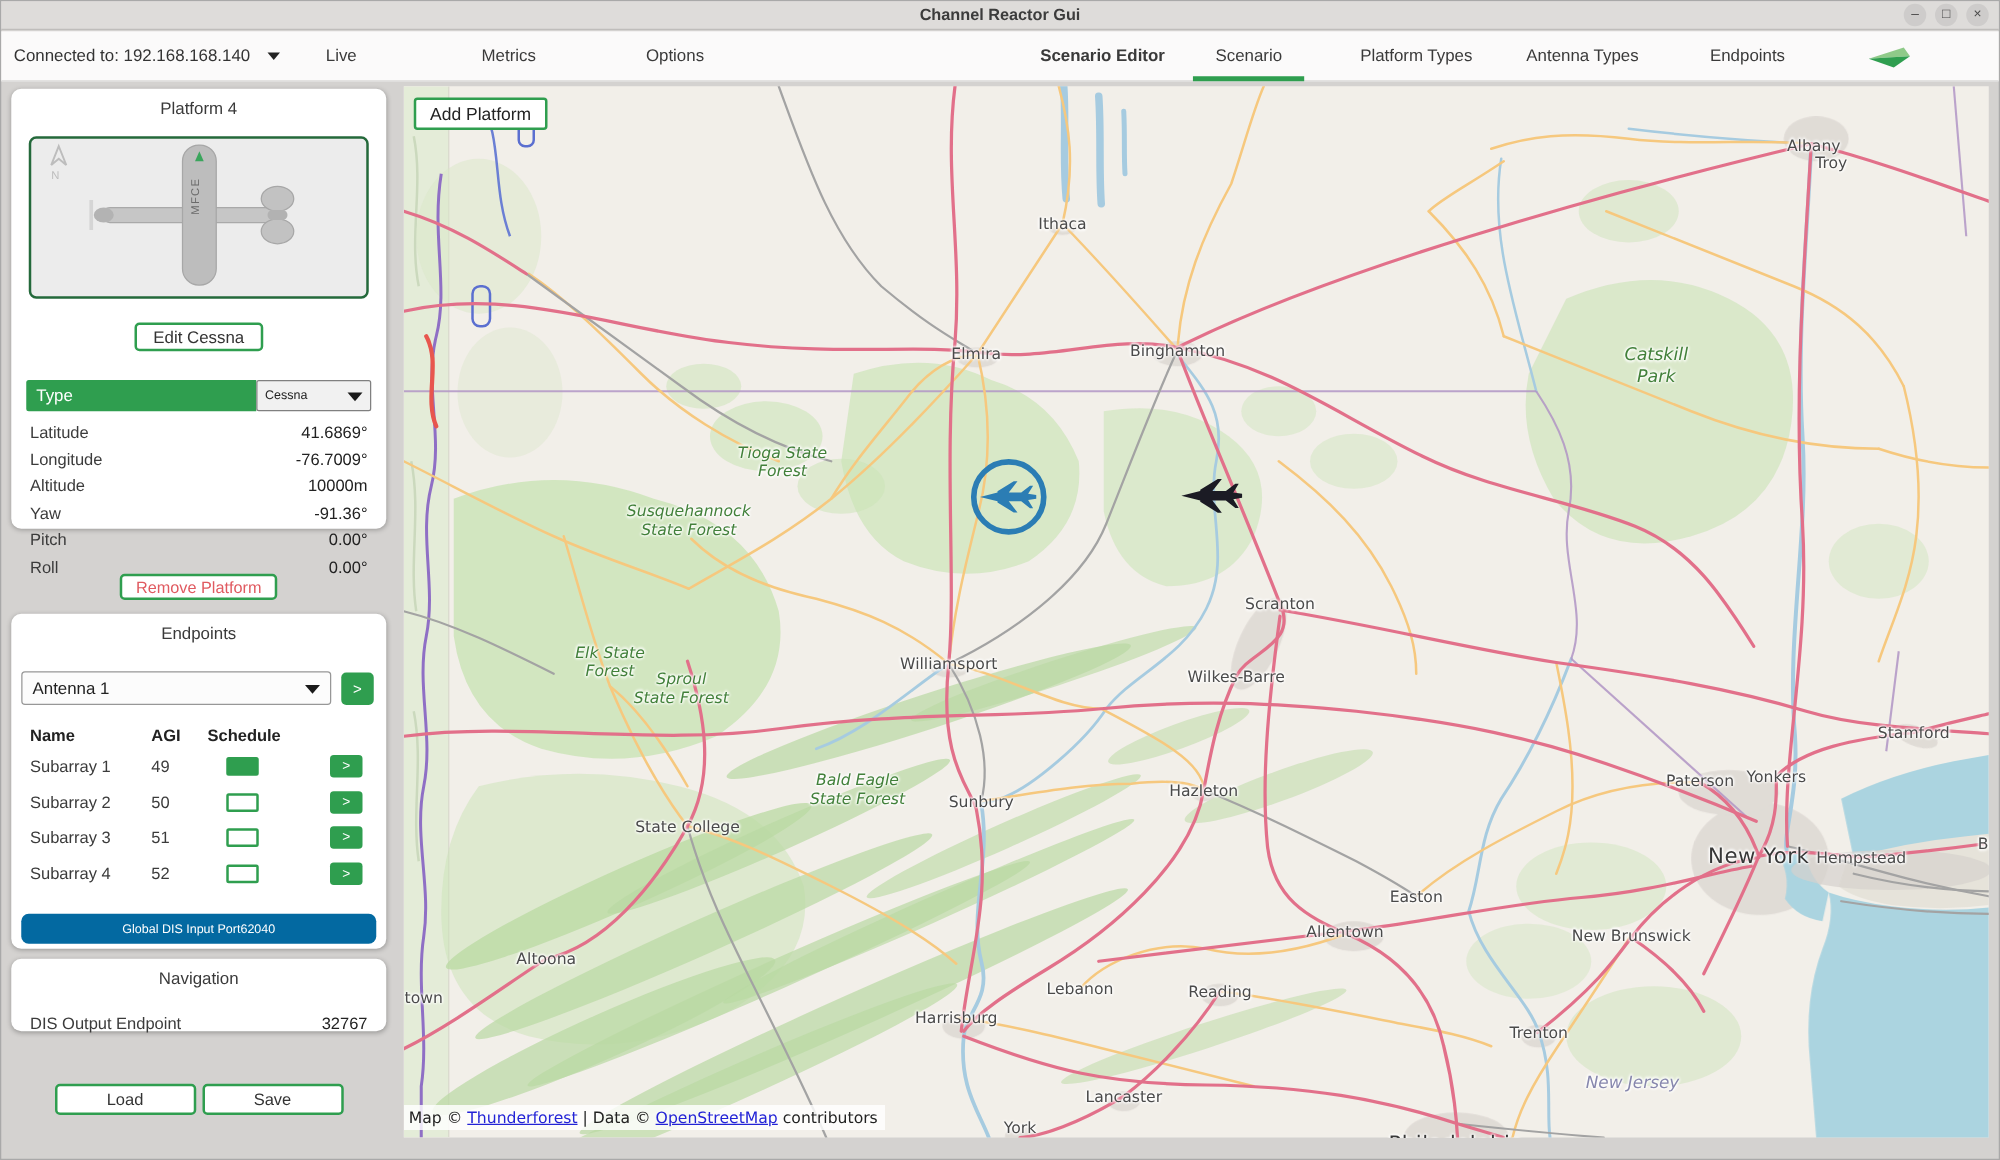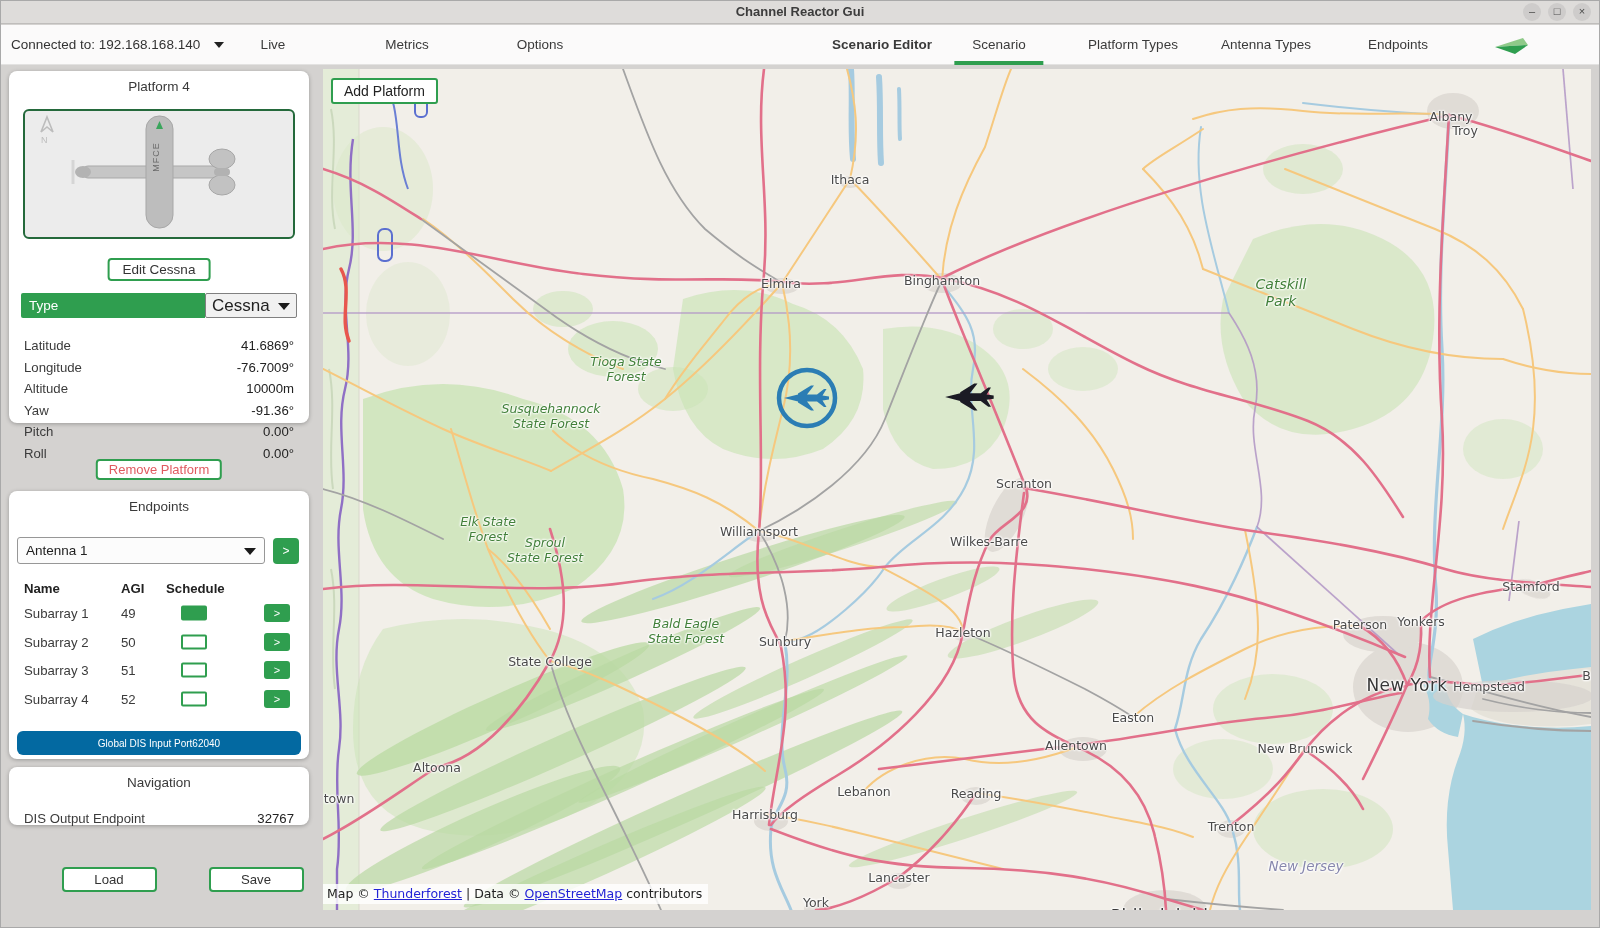--- a/index.html
+++ b/index.html
@@ -36,25 +36,25 @@
   .card { position:absolute; left:8px; width:300px; background:#fff; border-radius:8px;
           box-shadow:0 1px 4px rgba(0,0,0,.28); }
   .card-title { position:absolute; left:0; right:0; top:8px; text-align:center;
           font-size:13.5px; color:#3a3a3a; }
   #card-platform { top:70px; height:352px; }
   #preview { position:absolute; left:14px; right:14px; top:38px; height:130px;
              border:2px solid #24693b; border-radius:6px; background:#ececec; overflow:hidden; }
   .gbtn { background:#fff; border:2px solid #2f9e4f; border-radius:4px; font-size:13.5px;
           color:#333; padding:2px 13px; font-family:inherit; cursor:pointer; }
   #edit-btn { position:absolute; top:187px; left:50%; transform:translateX(-50%); }
-  #type-row { position:absolute; top:222px; left:12px; right:12px; height:25px; display:flex; }
+  #type-row { position:absolute; top:233px; left:12px; right:12px; height:25px; display:flex; }
   #type-row .tlab { flex:1; background:#2f9e4f; color:#fff; font-size:13.5px;
           line-height:25px; padding-left:8px; border-radius:2px 0 0 2px; }
   #type-dd { width:92px; background:#f1f1f1; border:1px solid #808080; border-radius:2px;
-          font-size:17px; color:#222; line-height:23px; padding:0 6px; position:relative; }
+          font-size:10px; color:#222; line-height:23px; padding:0 6px; position:relative; }
   #type-dd .caret { position:absolute; right:6px; top:9px; width:0; height:0;
           border-left:6px solid transparent; border-right:6px solid transparent;
           border-top:7px solid #1a1a1a; }
   #platform-fields { position:absolute; top:264px; left:0; right:0; }
   .frow { display:flex; justify-content:space-between; padding:0 15px; height:21.5px;
           font-size:13.2px; color:#3b3b3b; align-items:center; }
   .fval { color:#222; }
   #remove-btn { position:absolute; top:388px; left:50%; transform:translateX(-50%);
           background:#fff; border:2px solid #2f9e4f; border-radius:4px; color:#e05a60;
           font-size:13px; padding:1px 11px; font-family:inherit; cursor:pointer; }
@@ -85,21 +85,21 @@
   #gdip { position:absolute; left:8px; right:8px; top:240px; height:24px; background:#0369a1;
           border-radius:6px; color:#fff; font-size:10px; display:flex;
           justify-content:center; align-items:center; padding:0 10px; }
 
   #card-nav { top:766px; height:58px; }
   #nav-field { position:absolute; top:44px; left:0; right:0; display:flex;
           justify-content:space-between; padding:0 15px; font-size:13.2px; color:#3b3b3b; }
 
   #actions { position:absolute; left:8px; top:866px; width:300px; display:flex;
           justify-content:center; gap:5px; }
-  #actions .gbtn { width:95px; height:25px; padding:0; font-size:13.2px;margin-left:47px; }
+  #actions .gbtn { width:113px; height:25px; padding:0; font-size:13.2px; }
 
   
   #map { position:absolute; left:322px; top:68px; width:1268px; height:841px;
          background:#f2efe9; overflow:hidden; }
   #map svg.base { position:absolute; left:0; top:0; }
   #add-platform { position:absolute; left:8px; top:9px; background:#fff;
          border:2px solid #2f9e4f; border-radius:3px; font-size:14px; color:#222;
          padding:3px 11px; font-family:inherit; cursor:pointer; z-index:30; }
   .mcl { position:absolute; transform:translate(-50%,-50%); font-family:"DejaVu Sans",sans-serif;
          font-size:12.5px; color:#4a4a4a; white-space:nowrap; z-index:10;
@@ -462,21 +462,21 @@
         <div class="mcl" style="left: 1166px; top: 617px;">Hempstead</div>
         <div class="mcl" style="left: 1293px; top: 606px;">Brentwood</div>
         <div class="mcl" style="left: 1208px; top: 517px;">Stamford</div>
         <div class="mcl" style="left: 16px; top: 729px;">town</div>
         <div class="mcl big" style="left: 842px; top: 847px;">Philadelphia</div>
         <div class="mcl area" style="left: 303px; top: 300px;">Tioga State<br>Forest</div>
         <div class="mcl area" style="left: 228px; top: 347px;">Susquehannock<br>State Forest</div>
         <div class="mcl area" style="left: 165px; top: 460px;">Elk State<br>Forest</div>
         <div class="mcl area" style="left: 222px; top: 481px;">Sproul<br>State Forest</div>
         <div class="mcl area" style="left: 363px; top: 562px;">Bald Eagle<br>State Forest</div>
-        <div class="mcl area abig" style="left: 958px; top: 224px;">Catskill<br>Park</div>
+        <div class="mcl area abig" style="left: 1002px; top: 224px;">Catskill<br>Park</div>
         <div class="mcl region" style="left: 983px; top: 797px;">New Jersey</div>
       </div>
     <div id="map-markers">
         <div class="marker" style="left: 484px; top: 331px;"><svg width="70" height="70" viewBox="0 0 70 70">
             <circle cx="35" cy="35" r="28" fill="none" stroke="#2b7db4" stroke-width="4.5"></circle>
             <path d="M1,14 L15,10.5 L15,9.5 L28,1.5 L31,1.5 L24,10.5 L34,10.5 L41,5 L43.5,5 L39.5,11.5 L46,12.5 L46,15.5 L39.5,16.5 L43.5,23 L41,23 L34,17.5 L24,17.5 L31,26.5 L28,26.5 L15,18.5 L15,17.5 Z" transform="translate(11,21)" fill="#2b7db4"></path>
           </svg></div>
         <div class="marker" style="left: 646px; top: 330px;"><svg width="56" height="34" viewBox="0 0 56 34">
             <path d="M1,14 L15,10.5 L15,9.5 L28,1.5 L31,1.5 L24,10.5 L34,10.5 L41,5 L43.5,5 L39.5,11.5 L46,12.5 L46,15.5 L39.5,16.5 L43.5,23 L41,23 L34,17.5 L24,17.5 L31,26.5 L28,26.5 L15,18.5 L15,17.5 Z" transform="translate(3,2) scale(1.08)" fill="#1b1b24"></path>
           </svg></div>

